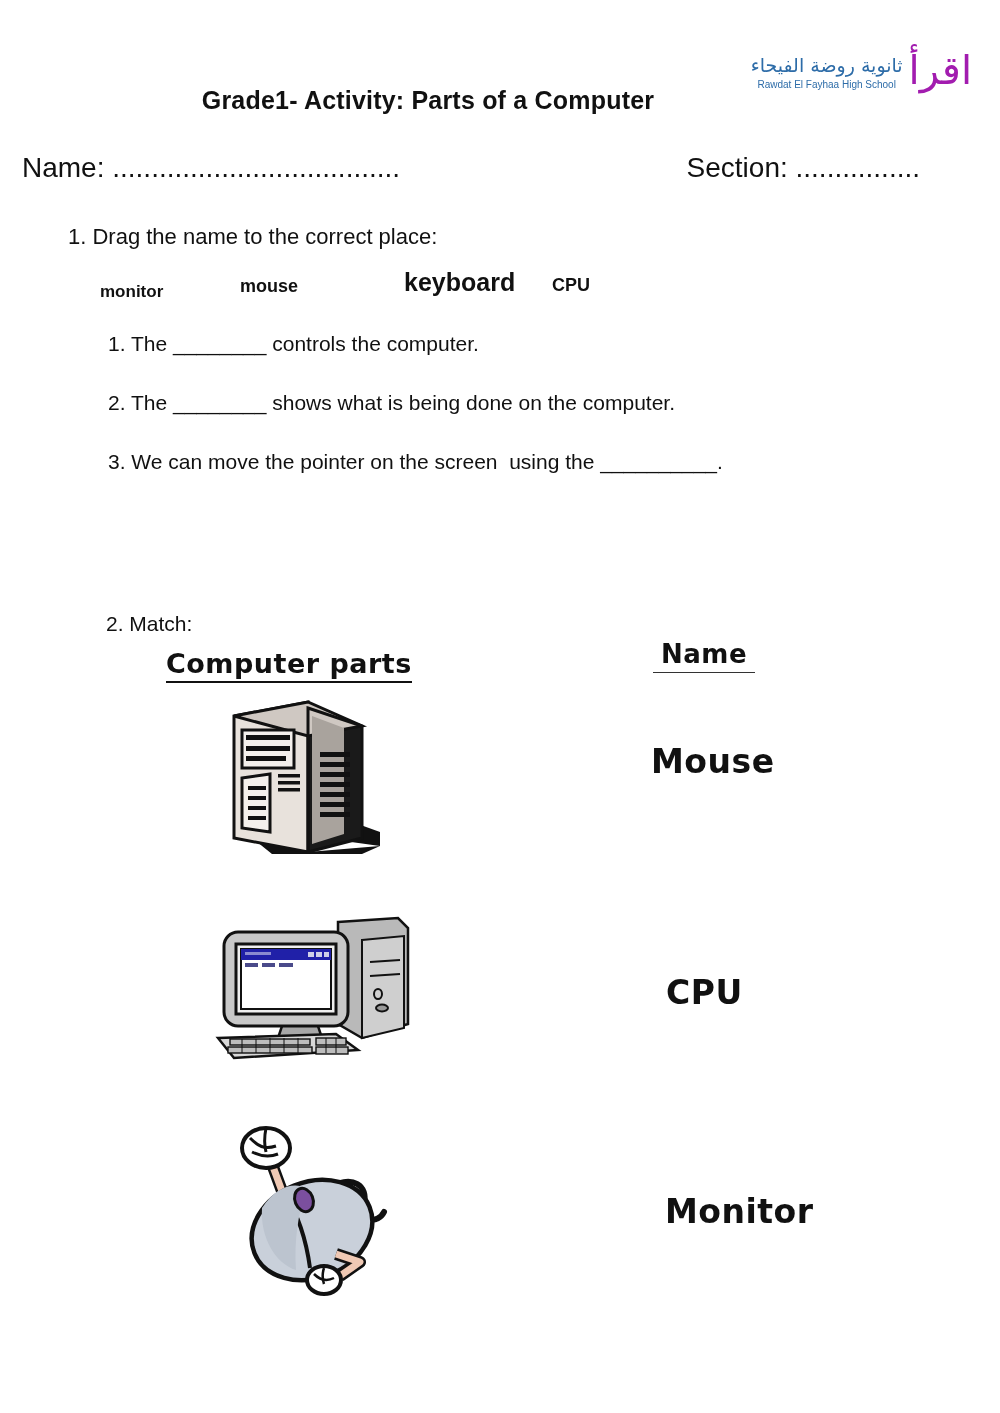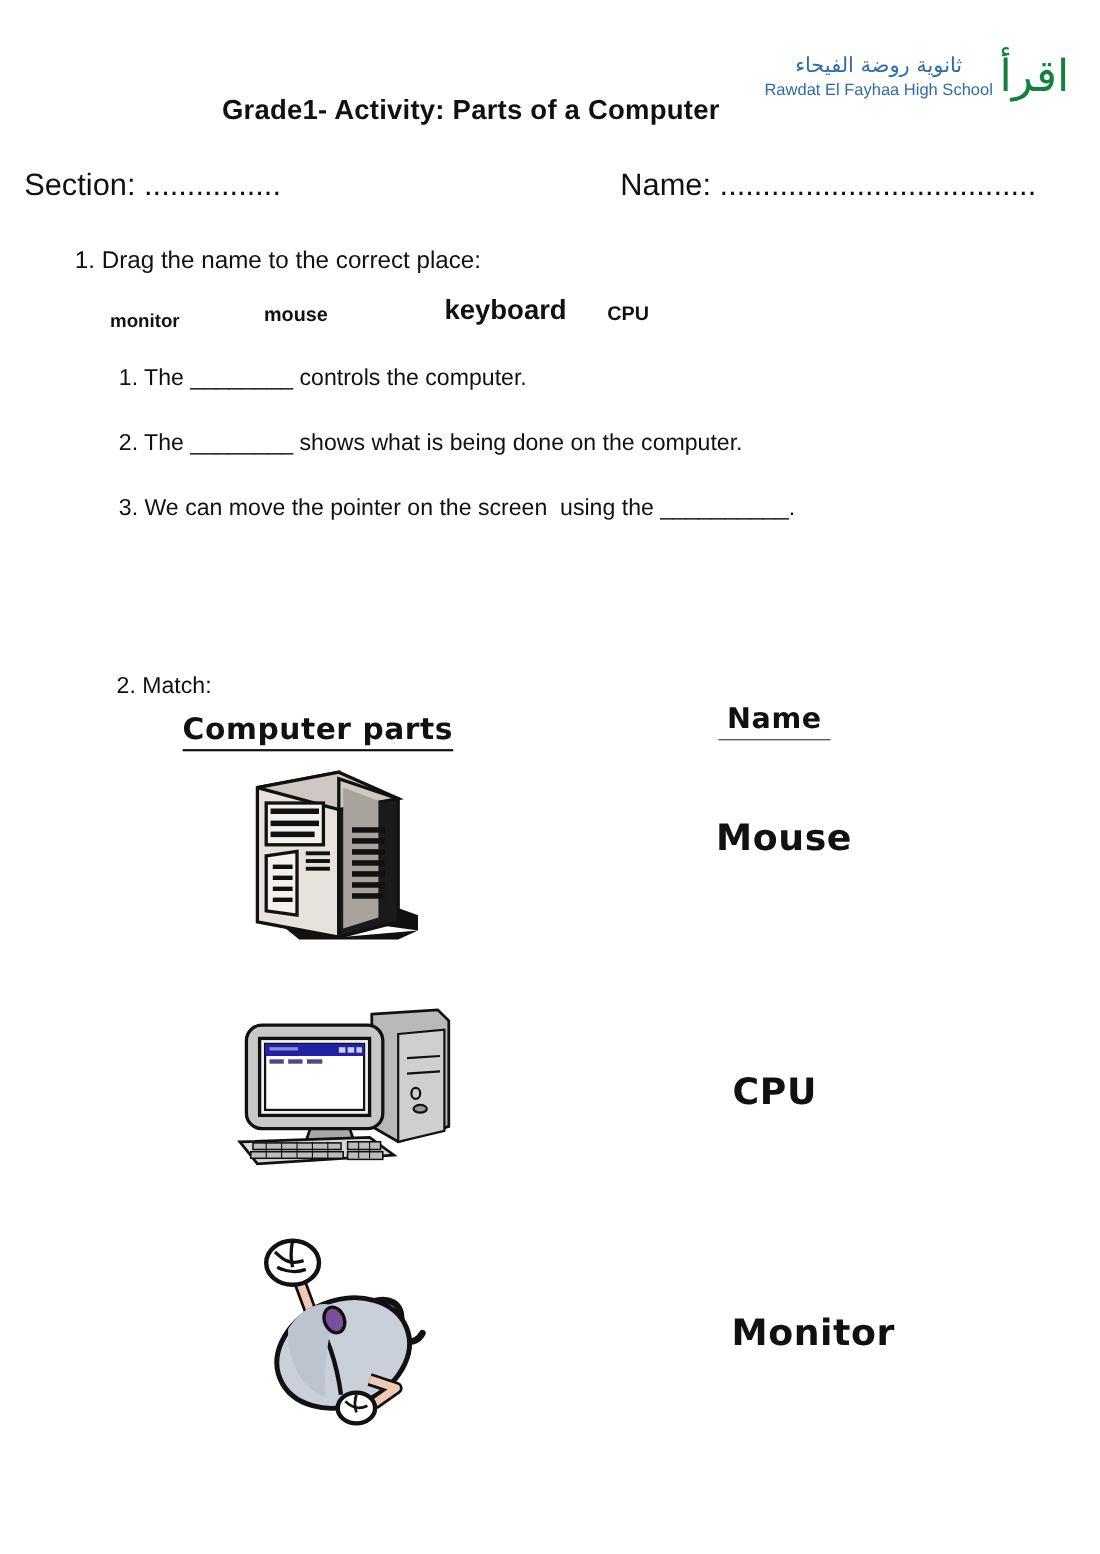--- a/index.html
+++ b/index.html
@@ -37,29 +37,29 @@
   .logo-arabic {
     font-family: "DejaVu Sans", sans-serif;
     font-size: 19px;
     color: #2d6ca8;
     line-height: 1;
     letter-spacing: 0px;
     white-space: nowrap;
   }
   .logo-school {
     font-family: "Liberation Sans", sans-serif;
-    font-size: 15px;
+    font-size: 10px;
     color: #2d6ca8;
     margin-top: 4px;
     white-space: nowrap;
   }
   .logo-mark {
     font-family: "DejaVu Sans", sans-serif;
     font-size: 40px;
-    color: #15803d;
+    color: #a21caf;
     line-height: 1;
     padding-top: 6px;
   }
 
   .page-title {
     position: absolute;
     top: 86px;
     left: 0;
     width: 856px;
     text-align: center;
@@ -173,22 +173,22 @@
   <div class="logo-text-wrap">
     <div class="logo-arabic">ثانوية روضة الفيحاء</div>
     <div class="logo-school">Rawdat El Fayhaa High School</div>
   </div>
   <div class="logo-mark">اقرأ</div>
 </div>
 
 <div class="page-title">Grade1- Activity:  Parts of a Computer</div>
 
 <div class="idline">
+  <span class="field">Name: .....................................</span>
   <span class="field sect">Section: ................</span>
-  <span class="field">Name: .....................................</span>
 </div>
 
 <div class="q1-prompt">1. Drag the name to the correct place:</div>
 
 <div class="wordbank">
   <span class="wb-monitor">monitor</span>
   <span class="wb-mouse">mouse</span>
   <span class="wb-keyboard">keyboard</span>
   <span class="wb-cpu">CPU</span>
 </div>

